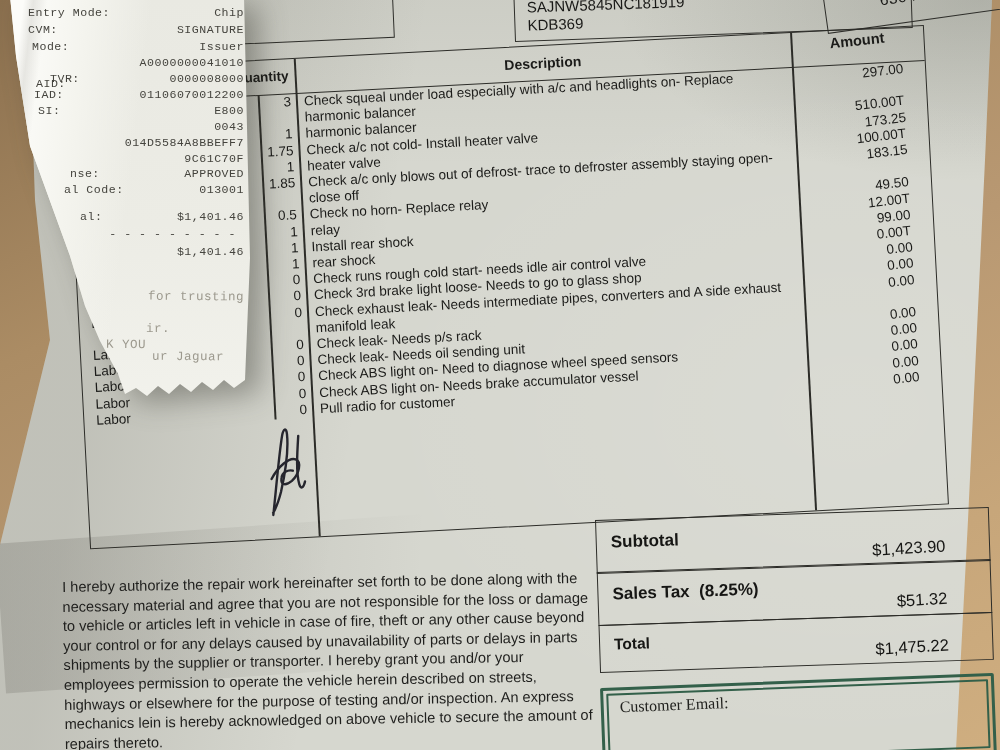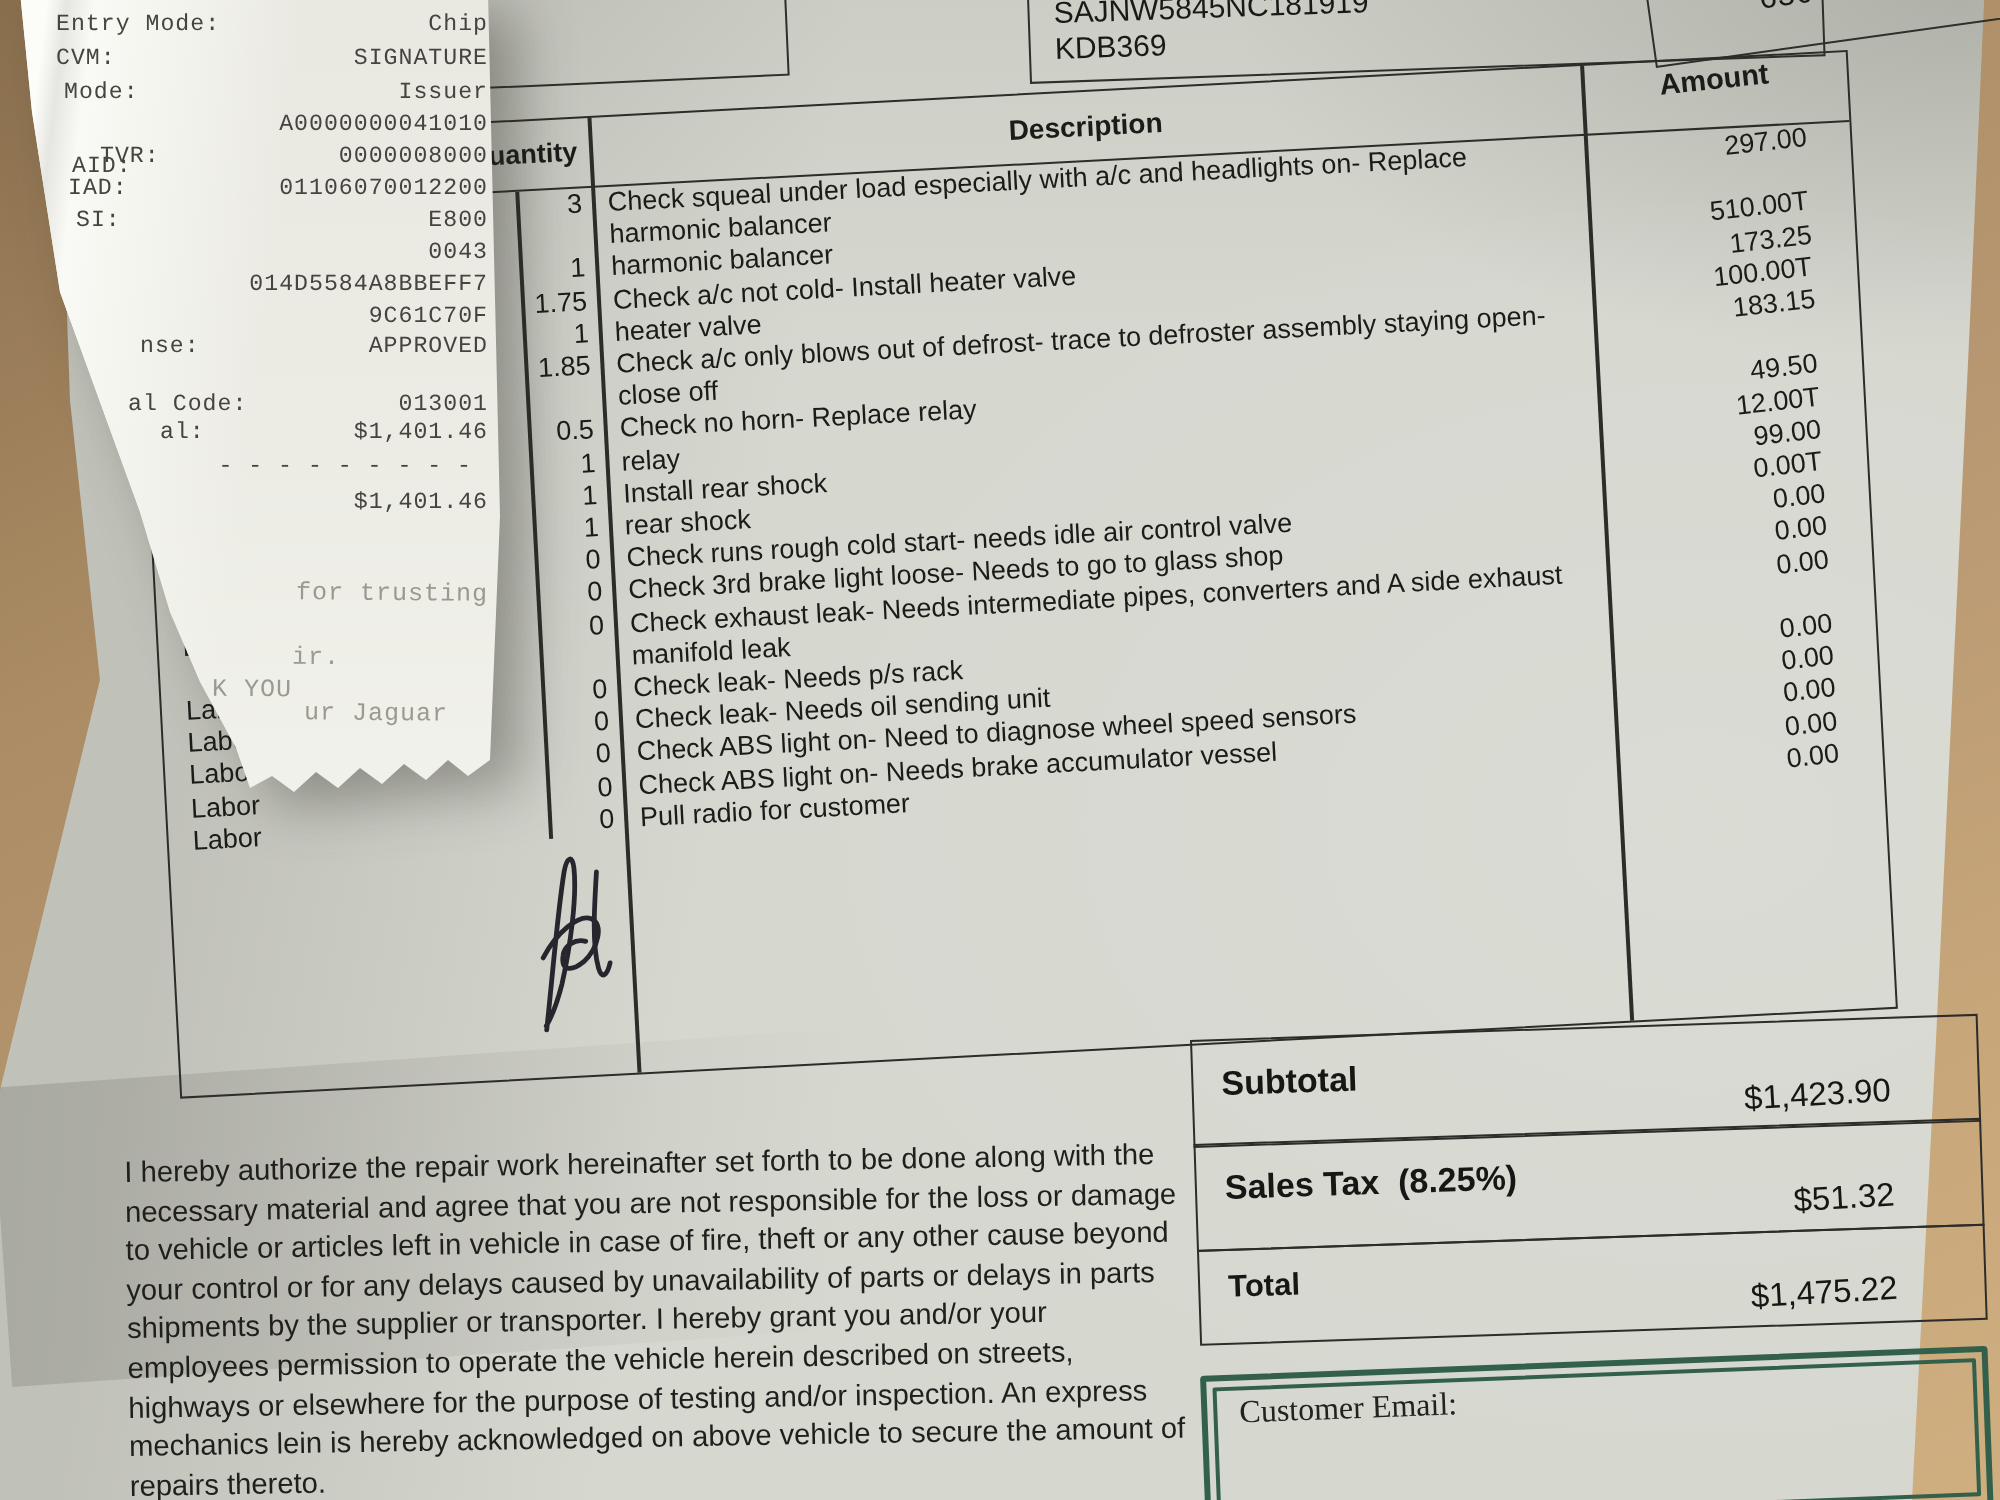--- a/index.html
+++ b/index.html
@@ -342,21 +342,21 @@
             <span class="rvalue">014D5584A8BBEFF7</span>
           </div>
           <div class="rline" style="top: 156px;">
             <span class="rlabel" style="margin-left: 0px;"></span>
             <span class="rvalue">9C61C70F</span>
           </div>
           <div class="rline" style="top: 171px;">
             <span class="rlabel" style="margin-left: 48px;">nse:</span>
             <span class="rvalue">APPROVED</span>
           </div>
-          <div class="rline" style="top: 200px;">
+          <div class="rline" style="top: 187px;">
             <span class="rlabel" style="margin-left: 42px;">al Code:</span>
             <span class="rvalue">013001</span>
           </div>
           <div class="rline" style="top: 214px;">
             <span class="rlabel" style="margin-left: 58px;">al:</span>
             <span class="rvalue">$1,401.46</span>
           </div>
           <div class="rline dashed" style="top: 231px;">
             <span class="rlabel" style="margin-left: 0px;"></span>
             <span class="rvalue">- - - - - - - - -</span>

